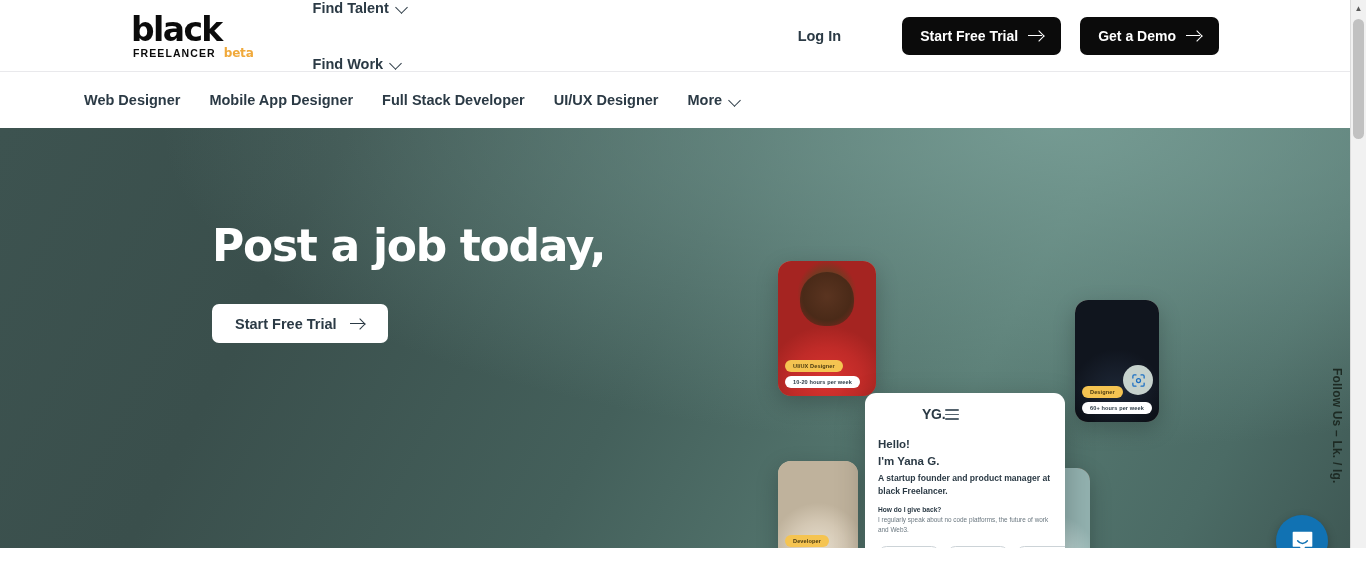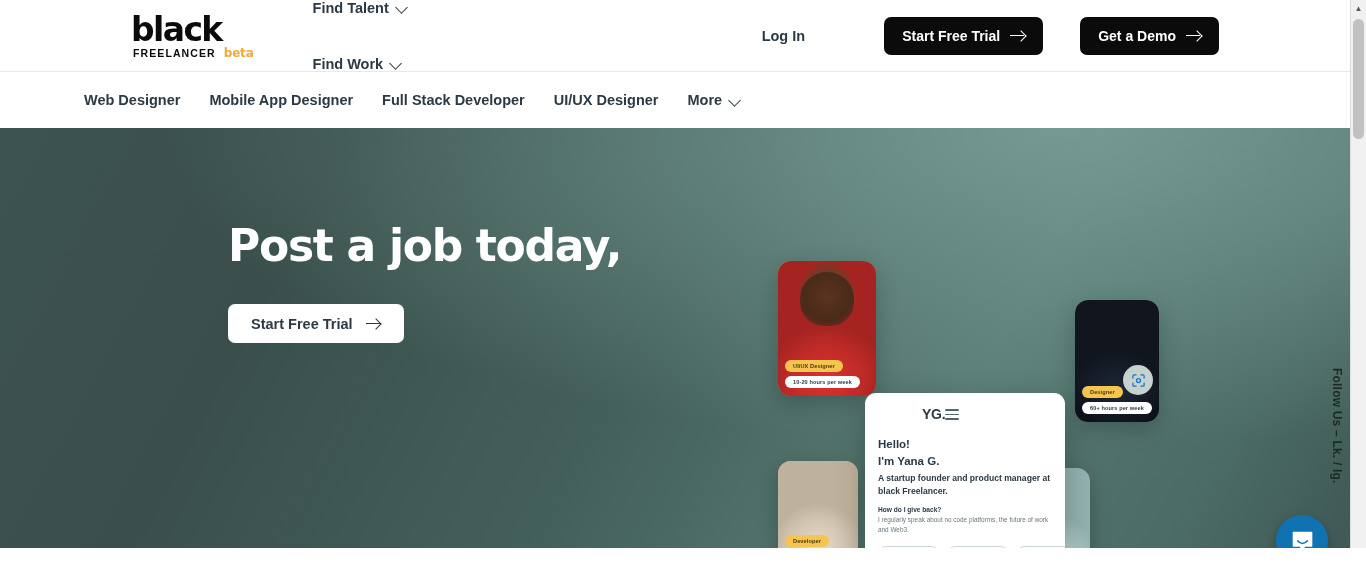--- a/index.html
+++ b/index.html
@@ -57,21 +57,21 @@
     font-size: 14.5px; font-weight: 700; color: #2b3a45; cursor: pointer;
   }
   .chev { display: inline-block; width: 9px; height: 9px; position: relative; }
   .chev::before {
     content: ""; position: absolute; left: 0; top: 0;
     width: 8px; height: 8px;
     border-right: 1.6px solid #2b3a45; border-bottom: 1.6px solid #2b3a45;
     transform: rotate(45deg); transform-origin: center;
   }
 
-  .top-right { margin-left: auto; display: flex; align-items: center; gap: 37px; }
+  .top-right { margin-left: auto; display: flex; align-items: center; gap: 19px; }
   .login-link { font-size: 14.5px; font-weight: 700; color: #2b3a45; cursor: pointer; margin-right: 42px; }
   .btn-dark {
     background: #0b0b0b; color: #fff; border: none; border-radius: 7px;
     height: 38px; padding: 0 18px; font-size: 14px; font-weight: 700;
     display: flex; align-items: center; gap: 10px; cursor: pointer;
     font-family: "Liberation Sans", sans-serif;
   }
   .arrow-r { display:inline-block; width: 15px; height: 11px; position: relative; }
   .arrow-r::before {
     content:""; position:absolute; left:0; top:4.5px; width:14px; height:1.7px; background: currentColor;
@@ -92,21 +92,21 @@
 
   
   .hero {
     position: relative; height: 449px; overflow: hidden;
     background:
       radial-gradient(120% 130% at 78% 0%, rgba(122,160,152,0.85) 0%, rgba(122,160,152,0) 55%),
       linear-gradient(118deg, #3d5350 0%, #3a4f4c 22%, #44605b 48%, #577a72 70%, #4b6b65 88%, #3e5753 100%);
   }
   .hero-inner { position: relative; width: 100%; height: 100%; }
 
-  .hero-copy { position: absolute; left: 228px; top: 90px; width: 460px; }
+  .hero-copy { position: absolute; left: 212px; top: 90px; width: 460px; }
   .hero-h1 {
     font-size: 44px; line-height: 1.25; font-weight: 700; color: #fff;
     letter-spacing: -1.3px; font-family: "DejaVu Sans", sans-serif;
   }
   .hero-p {
     margin-top: 26px; font-size: 17.5px; line-height: 1.52; color: #f2f5f4;
     font-weight: 400; max-width: 405px;
   }
   .hero-cta {
     margin-top: 31px; background: #fff; color: #2b3a45; border: none; border-radius: 7px;

